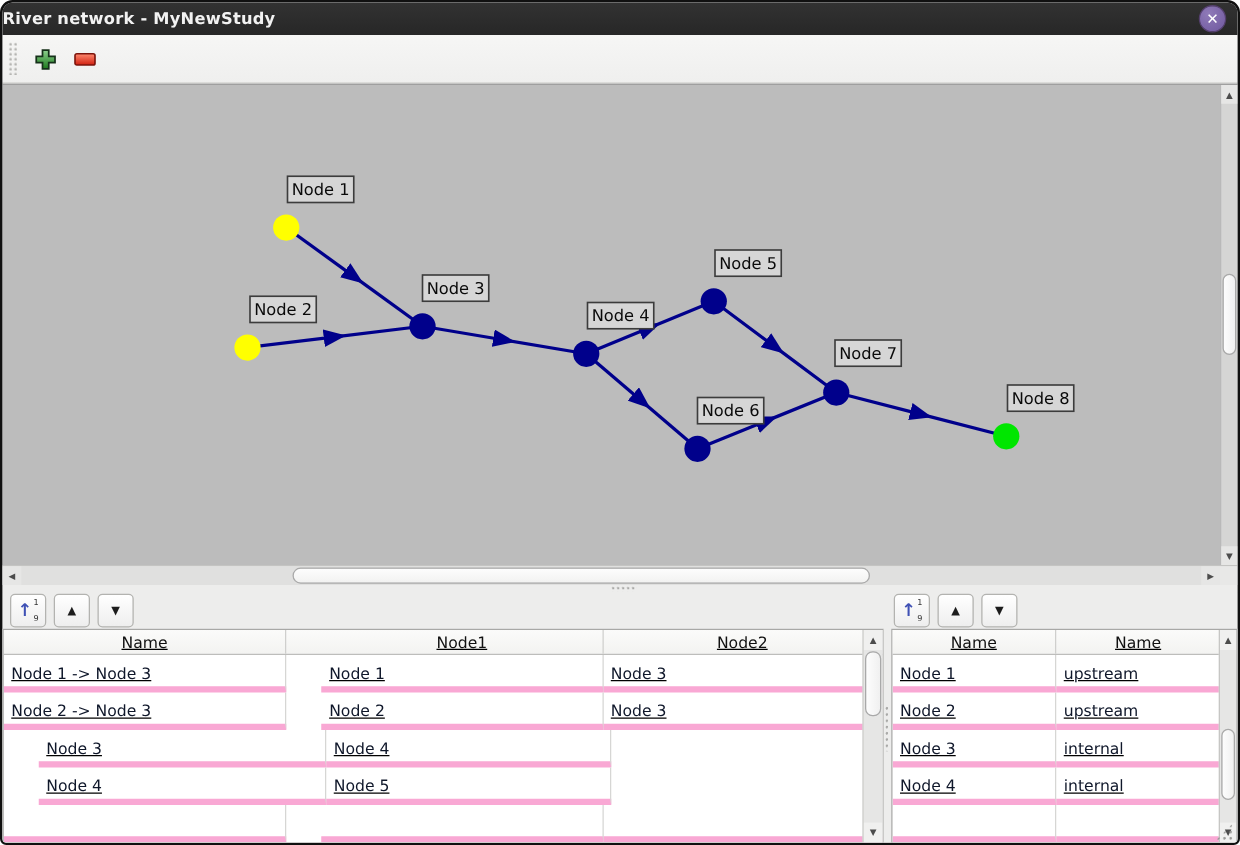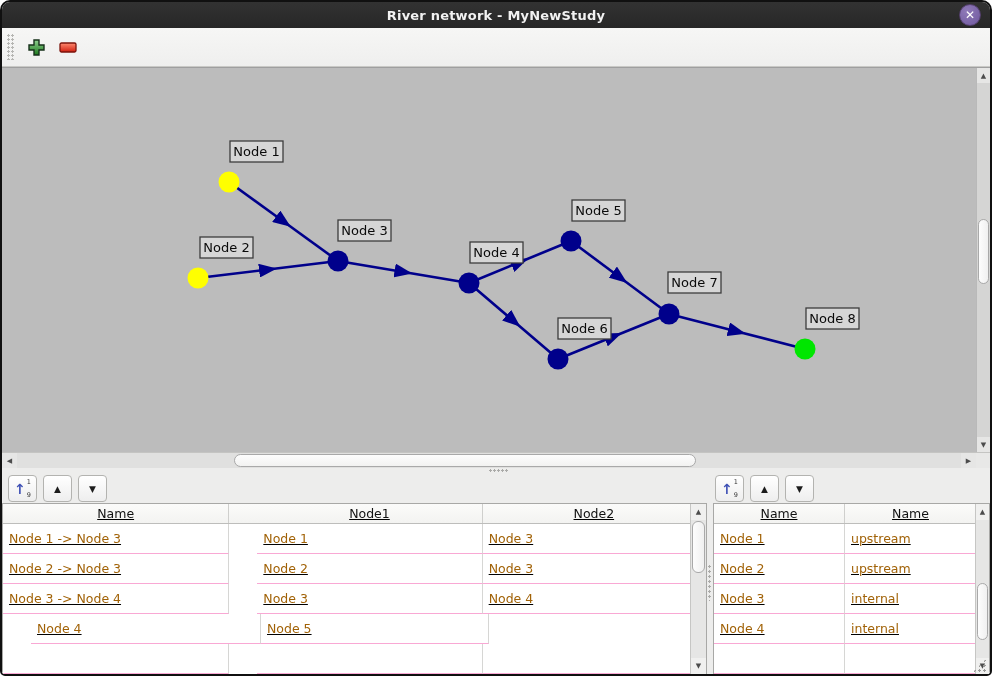--- a/index.html
+++ b/index.html
@@ -12,21 +12,21 @@
     overflow:hidden;
     display:flex; flex-direction:column;
     background:#ececec;
   }
 
   
   .titlebar {
     height:26px; flex:0 0 26px;
     background:linear-gradient(#323232,#272727);
     position:relative;
-    display:flex; align-items:center; justify-content:center;
+    display:flex; align-items:center; justify-content:flex-start;
   }
   .titlebar .title {
     color:#f2f2f2; font-size:13px; font-weight:bold; letter-spacing:.2px;
   }
   .close-btn {
     position:absolute; right:9px; top:2px;
     width:22px; height:22px; border-radius:50%;
     background:radial-gradient(circle at 35% 30%, #8f7ab8, #6f589e);
     border:1px solid #55406f;
     color:#ffffff; font-size:12px; line-height:20px; text-align:center;
@@ -128,22 +128,22 @@
   }
   .thead { display:flex; height:20px; background:linear-gradient(#fbfbfa,#f3f3f1);
            border-bottom:1px solid #bdbdbb; flex:0 0 20px; }
   .th {
     font-size:12.5px; color:#111; text-align:center; line-height:19px;
     border-right:1px solid #cfcfcd; overflow:hidden; white-space:nowrap;
   }
   .tbody { flex:1 1 auto; overflow:hidden; }
   .tr { display:flex; height:30px; }
   .td {
-    font-size:12.5px; color:#a16207; line-height:29px; padding-left:6px;
-    border-right:1px solid #d6d6d4; border-bottom:1px solid #f9a8d4;
+    font-size:12.5px; color:#0f172a; line-height:29px; padding-left:6px;
+    border-right:1px solid #d6d6d4; border-bottom:5px solid #f9a8d4;
     overflow:hidden; white-space:nowrap;
   }
   .links .c0 { width:231px; } .links .c1 { width:230px;margin-left:28px; } .links .c2 { width:228px; }
   .nodes .c0 { width:131px; } .nodes .c1 { width:132px; }
   .table-scroll {
     position:absolute; right:0; top:0; bottom:0; width:16px;
     background:#ececeb; border-left:1px solid #c6c6c4;
     display:flex; flex-direction:column;
   }
   .nodes .table-scroll { width:14px; }
@@ -333,21 +333,20 @@
             <div class="td c0">Node 1 -&gt; Node 3</div>
             <div class="td c1">Node 1</div>
             <div class="td c2">Node 3</div>
           </div>
           <div class="tr">
             <div class="td c0">Node 2 -&gt; Node 3</div>
             <div class="td c1">Node 2</div>
             <div class="td c2">Node 3</div>
           </div>
           <div class="tr">
-            <div class="td c0">Node 3 -&gt; Node 4</div>
             <div class="td c1">Node 3</div>
             <div class="td c2">Node 4</div>
           </div>
           <div class="tr">
             <div class="td c1">Node 4</div>
             <div class="td c2">Node 5</div>
           </div>
           <div class="tr">
             <div class="td c0"></div>
             <div class="td c1"></div>

